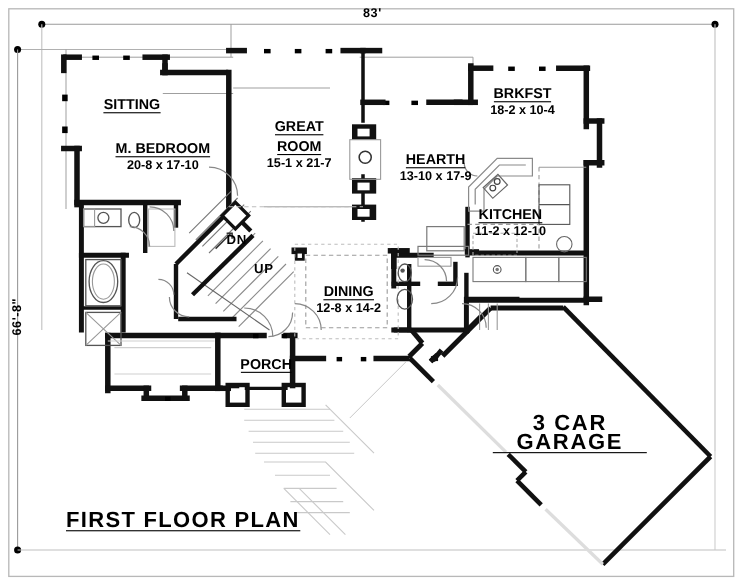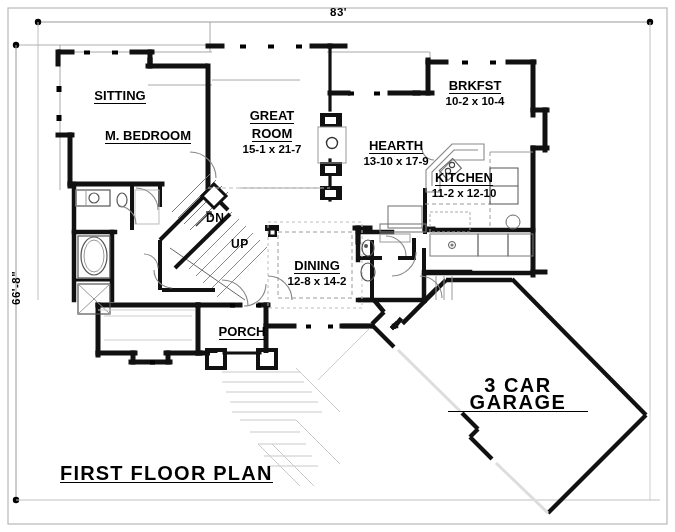--- a/index.html
+++ b/index.html
@@ -396,39 +396,40 @@
   <div style="position:absolute;left:10px;top:305px;width:0;height:0;">
     <div class="lbl rot-lbl" style="left:0;top:0;">66'-8"</div>
   </div>
 
   <div class="room-block" style="left:72px;top:86px;width:96px;">
     <span class="rn">SITTING</span>
   </div>
 
   <div class="room-block" style="left:84px;top:126px;width:128px;">
     <span class="rn">M. BEDROOM</span>
+    <span class="rd">20-8 x 17-10</span>
   </div>
 
   <div class="room-block" style="left:228px;top:106px;width:88px;">
     <span class="rn">GREAT</span><br>
     <span class="rn" style="margin-top:1px;">ROOM</span>
     <span class="rd">15-1 x 21-7</span>
   </div>
 
   <div class="room-block" style="left:340px;top:136px;width:112px;">
     <span class="rn">HEARTH</span>
     <span class="rd">13-10 x 17-9</span>
   </div>
 
   <div class="room-block" style="left:431px;top:76px;width:88px;">
     <span class="rn">BRKFST</span>
-    <span class="rd">10-2 x 10-4</span>
-  </div>
-
-  <div class="room-block" style="left:415px;top:168px;width:98px;text-align:center;">
+    <span class="rd">18-2 x 10-4</span>
+  </div>
+
+  <div class="room-block" style="left:415px;top:186px;width:98px;text-align:center;">
     <span class="rn">KITCHEN</span>
     <span class="rd">11-2 x 12-10</span>
   </div>
 
   <div class="room-block" style="left:281px;top:256px;width:72px;">
     <span class="rn">DINING</span>
     <span class="rd">12-8 x 14-2</span>
   </div>
 
   <div class="room-block" style="left:206px;top:322px;width:72px;">

